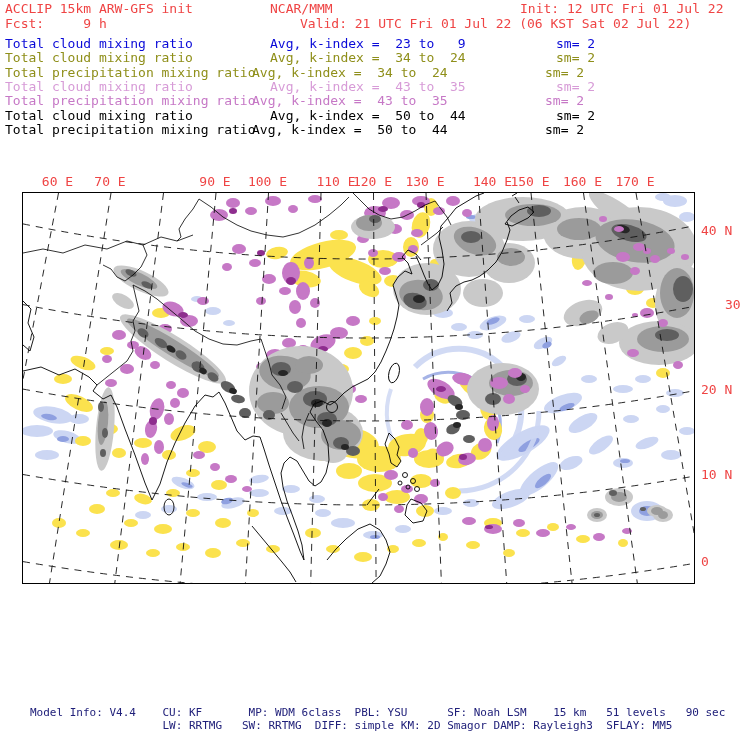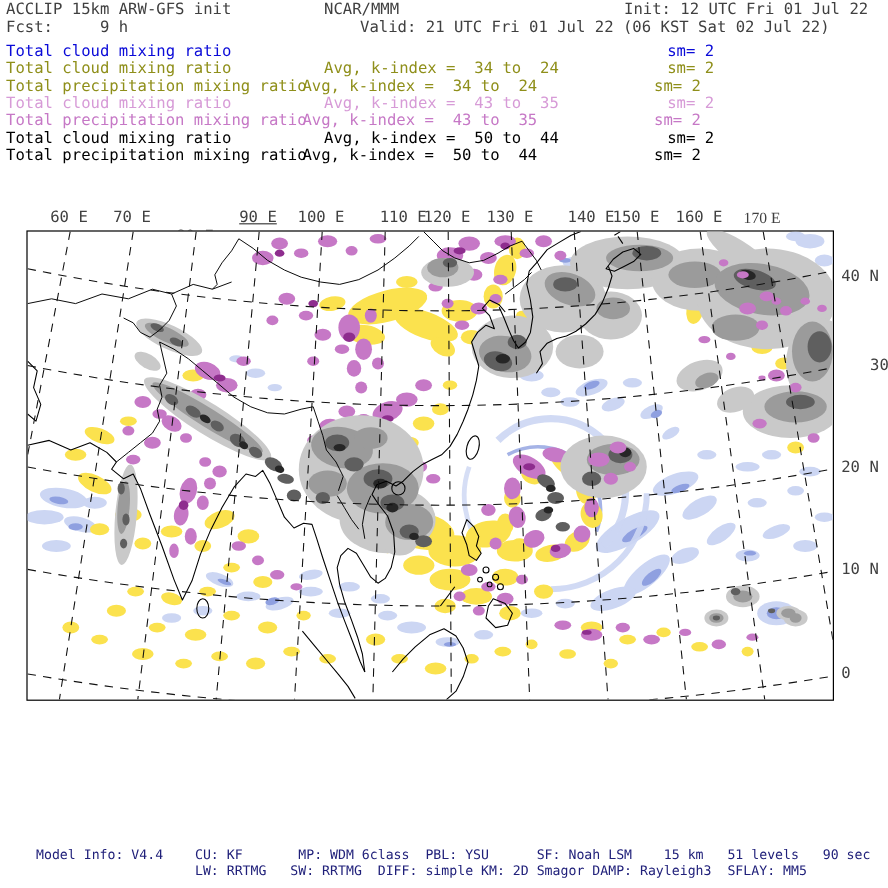--- a/index.html
+++ b/index.html
@@ -1,18 +1,18 @@
 <!DOCTYPE html>
 <html><head>
 <meta charset="utf-8">
 <style>
   html,body{margin:0;padding:0}
   body{width:740px;height:740px;background:#fff;position:relative;overflow:hidden;
        font-family:"DejaVu Sans Mono","Liberation Mono",monospace}
-  .t{position:absolute;white-space:pre;font-size:13px;line-height:13px;color:#404040}
+  .t{position:absolute;white-space:pre;font-size:13px;line-height:13px;color:#ef4444}
   .legend-row{position:absolute;left:0;width:648px;height:14px}
   .legend-row .lab{left:5px;top:0}
   .legend-row .stat{left:270px;top:0}
   .legend-row .sm{left:556px;top:0}
   .legend-row.precip .stat{left:252px}
   .legend-row.precip .sm{left:545px}
   .legend-row span{color:inherit}
   #map{position:absolute;left:22px;top:192px;width:671px;height:390px;border:1px solid #000;background:#fff}
   #map svg{display:block}
   .lon{top:175px;transform:translateX(-50%)}
@@ -23,20 +23,21 @@
 <body>
 
 <div class="t" style="left:5px;top:2px">ACCLIP 15km ARW-GFS init</div>
 <div class="t" style="left:270px;top:2px">NCAR/MMM</div>
 <div class="t" style="left:520px;top:2px">Init: 12 UTC Fri 01 Jul 22</div>
 <div class="t" style="left:5px;top:17px">Fcst:     9 h</div>
 <div class="t" style="left:300px;top:17px">Valid: 21 UTC Fri 01 Jul 22 (06 KST Sat 02 Jul 22)</div>
 
 <div class="legend-row" style="top: 37px; color: rgb(10, 10, 216);">
   <span class="t lab">Total cloud mixing ratio</span>
+  <span class="t stat">Avg, k-index =  23 to   9</span>
   <span class="t sm">sm= 2</span>
 </div>
 <div class="legend-row" style="top: 51px; color: rgb(143, 143, 26);">
   <span class="t lab">Total cloud mixing ratio</span>
   <span class="t stat">Avg, k-index =  34 to  24</span>
   <span class="t sm">sm= 2</span>
 </div>
 <div class="legend-row precip" style="top: 66px; color: rgb(143, 143, 26);">
   <span class="t lab">Total precipitation mixing ratio</span>
   <span class="t stat">Avg, k-index =  34 to  24</span>
@@ -60,29 +61,29 @@
 <div class="legend-row precip" style="top: 123px; color: rgb(0, 0, 0);">
   <span class="t lab">Total precipitation mixing ratio</span>
   <span class="t stat">Avg, k-index =  50 to  44</span>
   <span class="t sm">sm= 2</span>
   </div>
 
 <div id="axis-labels">
     <span class="t lon" style="left: 57.5px;">60 E</span>
     <span class="t lon" style="left: 110px; text-align: center;">70 E</span>
     <span class="t lon" style="left: 162.5px; margin-top: 16px;">80 E</span>
-    <span class="t lon" style="left: 215px; text-decoration: underline;">90 E</span>
+    <span class="t lon" style="left: 215px;">90 E</span>
     <span class="t lon" style="left: 267.5px;">100 E</span>
     <span class="t lon" style="left: 336px;">110 E</span>
     <span class="t lon" style="left: 372.5px;">120 E</span>
     <span class="t lon" style="left: 425px;">130 E</span>
     <span class="t lon" style="left: 477.5px; margin-left: 15px;">140 E</span>
     <span class="t lon" style="left: 530px;">150 E</span>
     <span class="t lon" style="left: 582.5px;">160 E</span>
-    <span class="t lon" style="left: 635px; font-family: Liberation Serif, serif;">170 E</span>
+    <span class="t lon" style="left: 635px;">170 E</span>
     <span class="t lat" style="top: 224px;">40 N</span>
     <span class="t lat" style="top: 298px; margin-left: 24px;">30 N</span>
     <span class="t lat" style="top: 383px;">20 N</span>
     <span class="t lat" style="top: 468px; text-align: right;">10 N</span>
     <span class="t lat" style="top: 555px;">0</span>
   </div>
 
 <div id="map">
 <svg id="wxmap" width="671" height="390" viewBox="0 0 671 390">
   <g id="L-bluelight">

